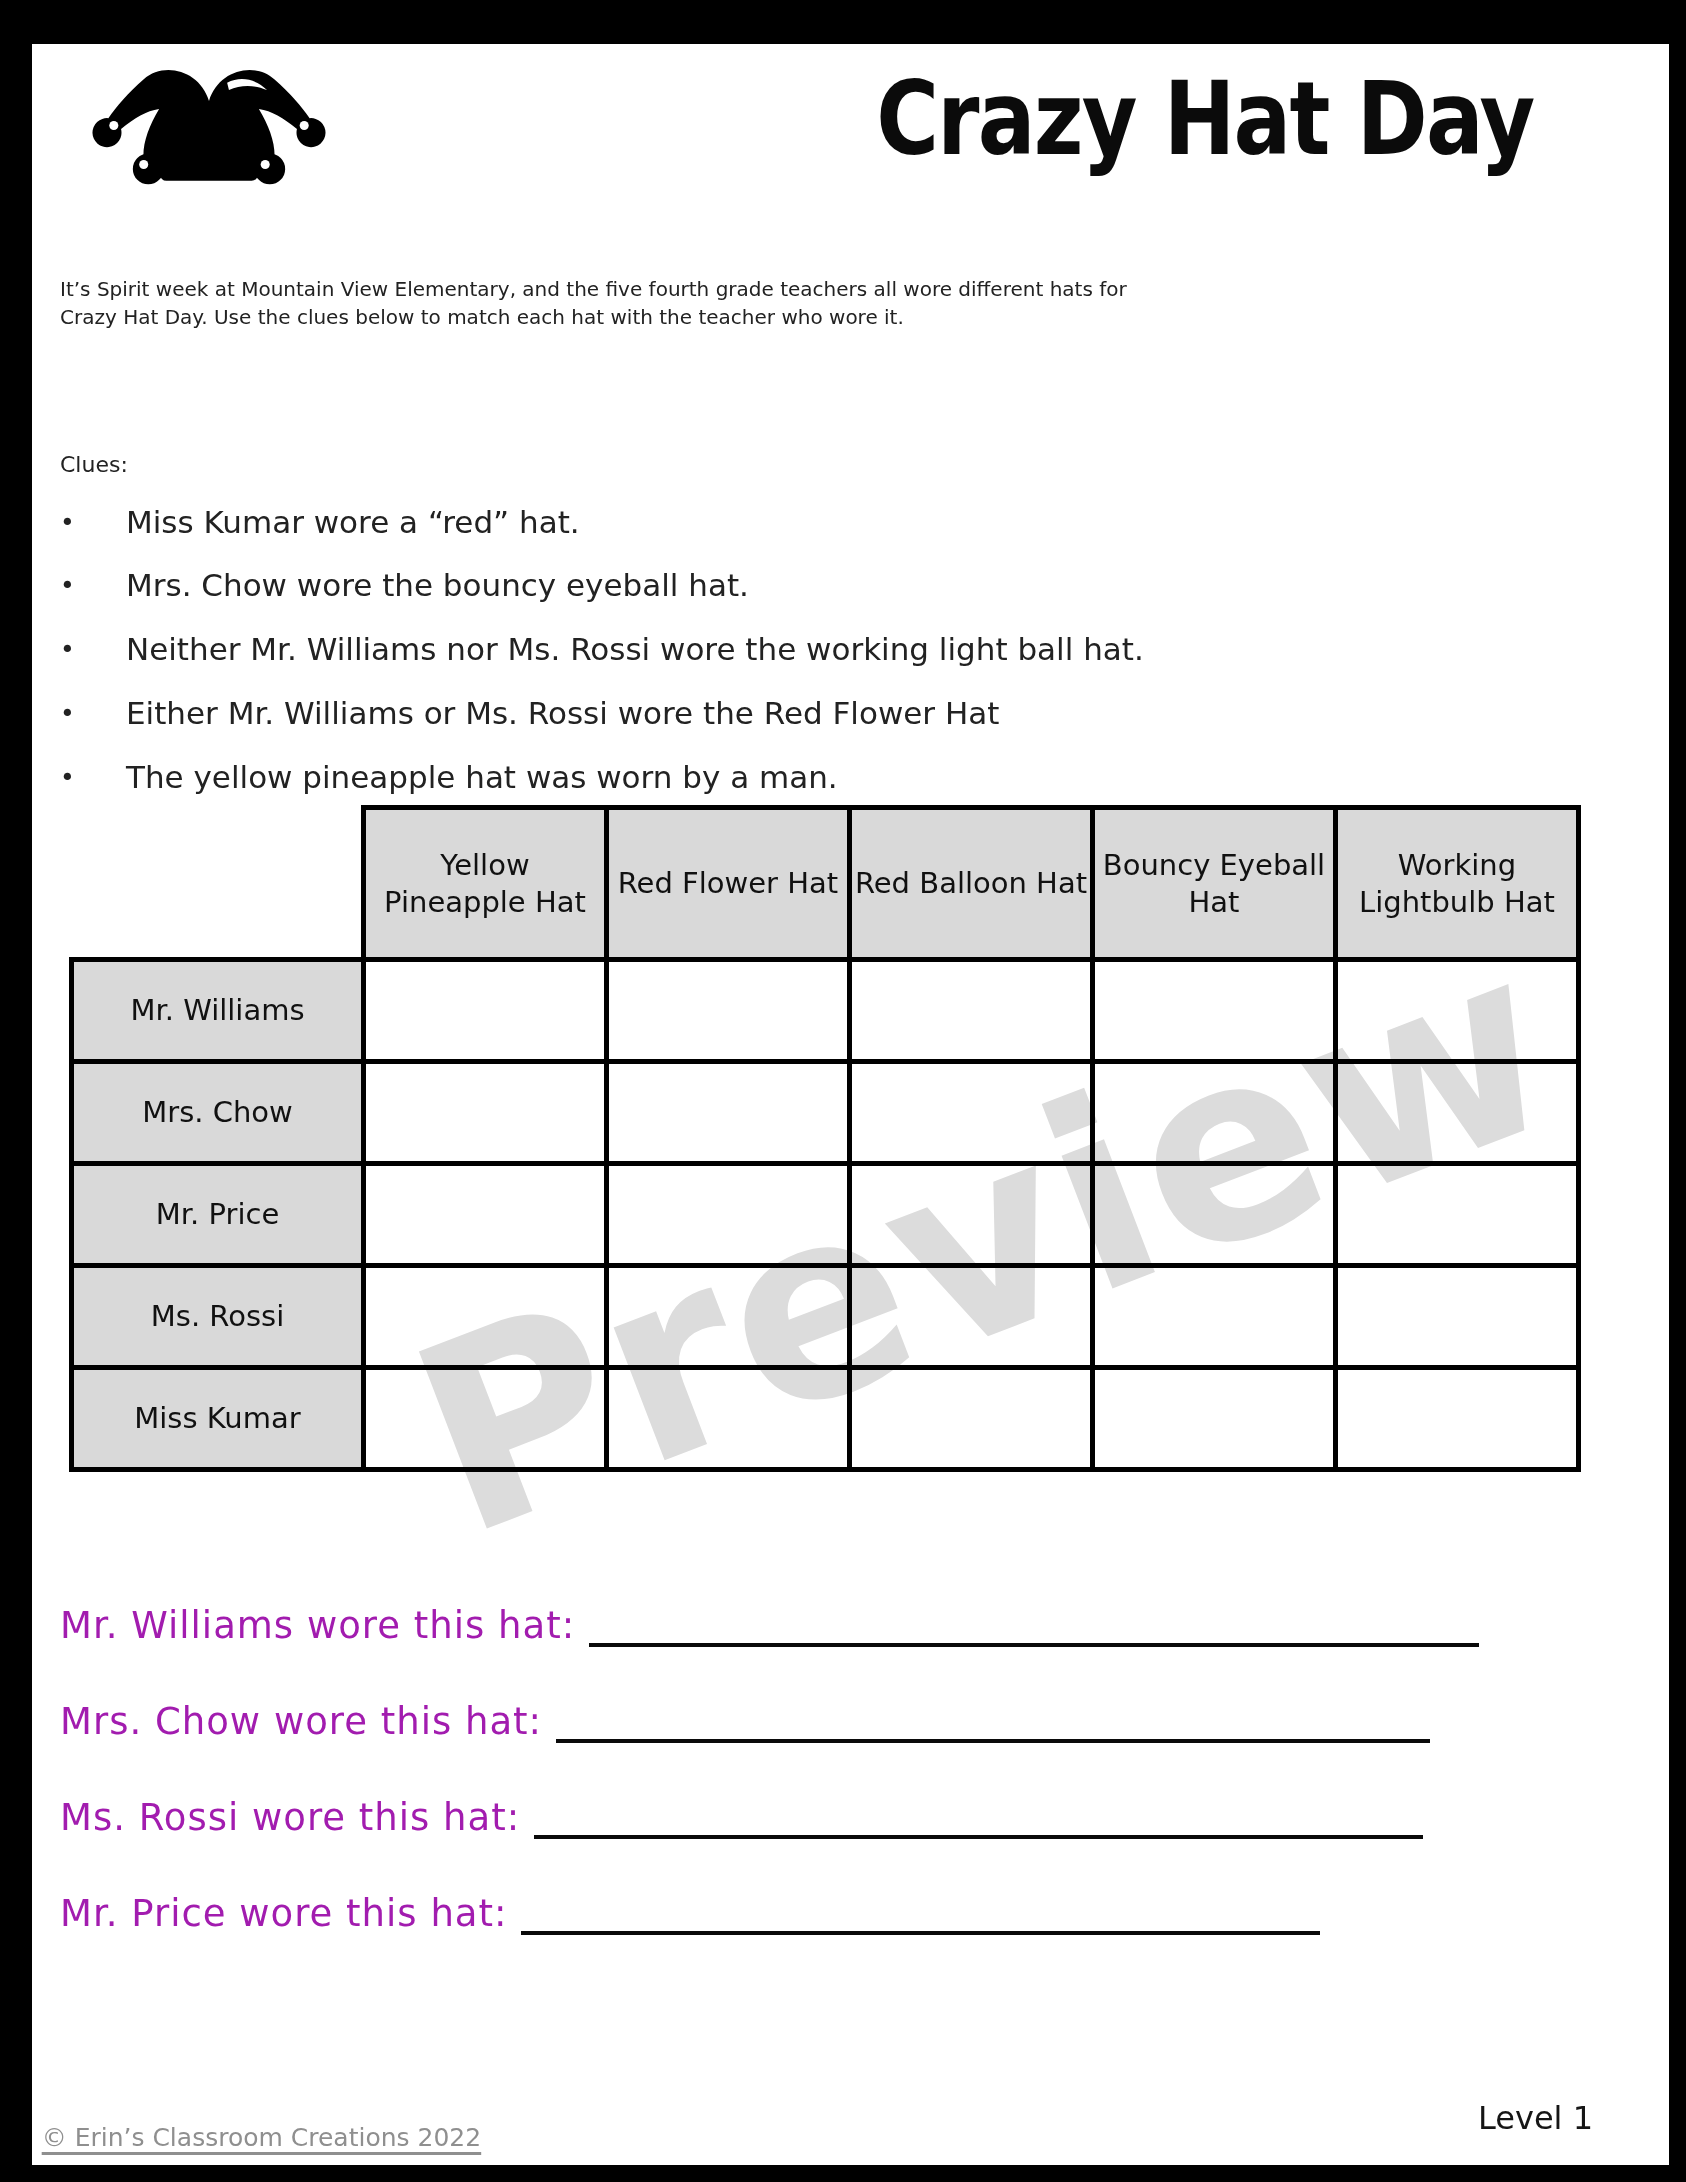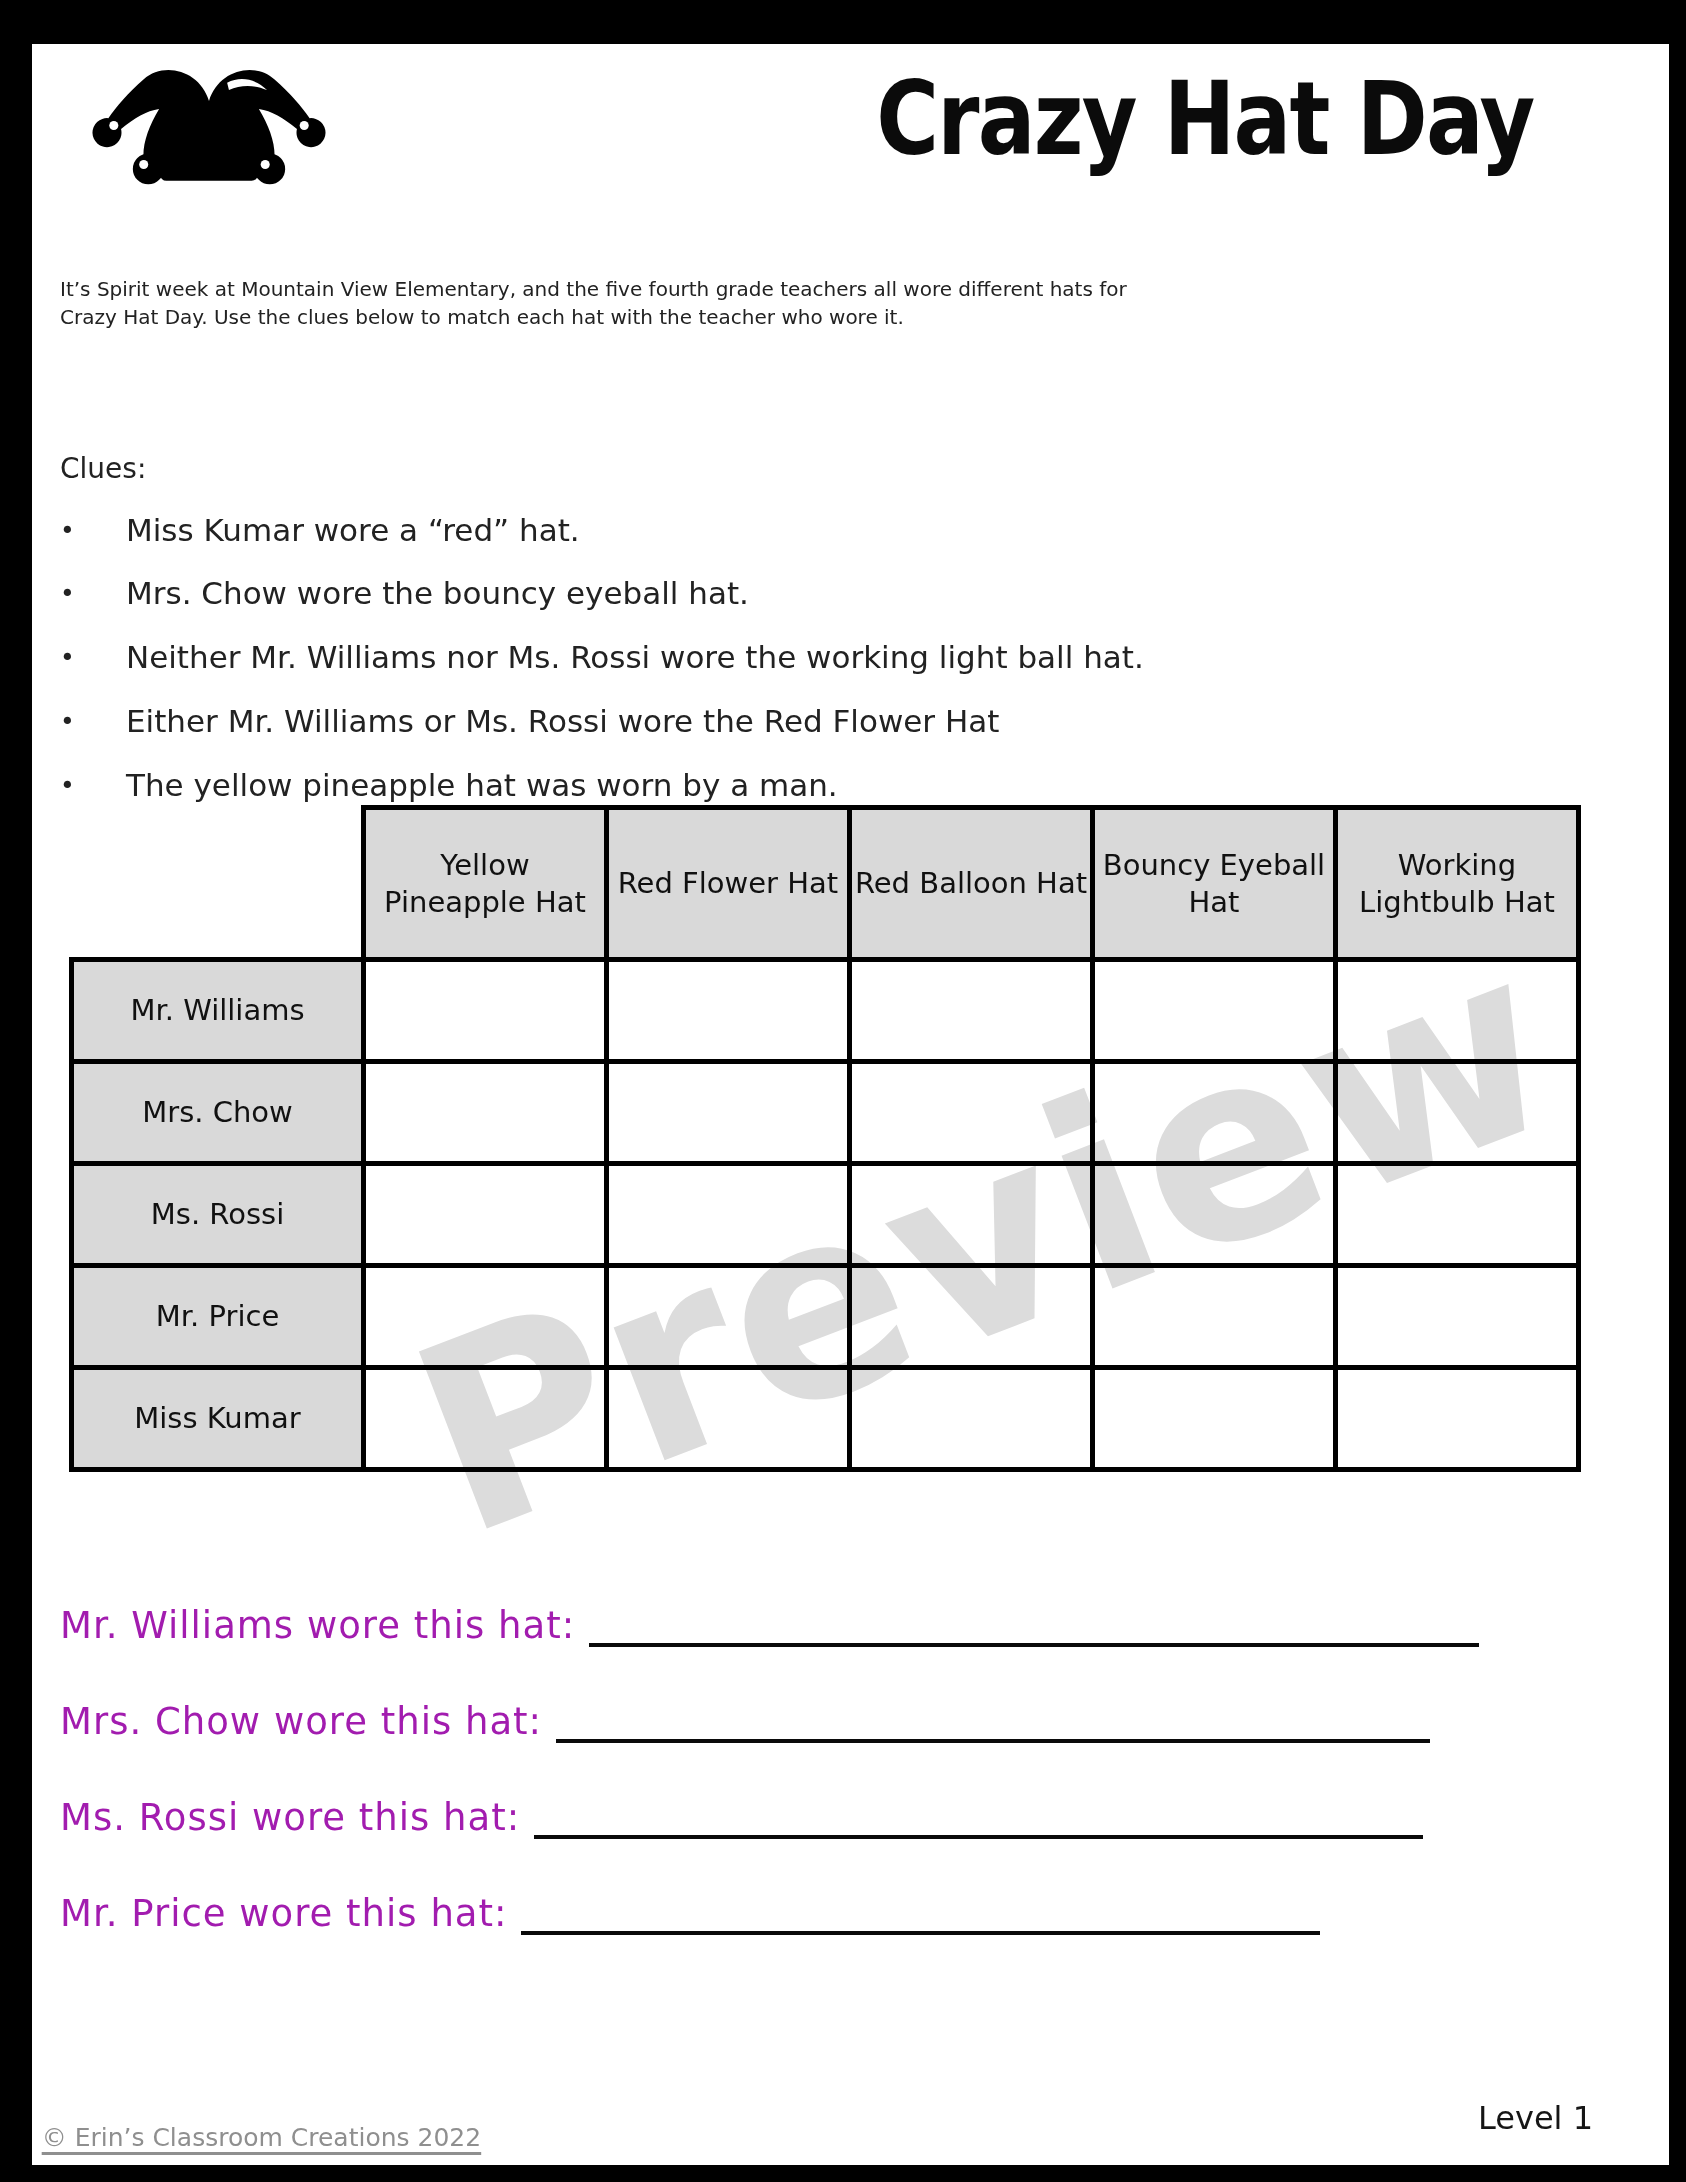--- a/index.html
+++ b/index.html
@@ -22,21 +22,21 @@
     font-size:93px;font-weight:600;letter-spacing:-1.9px;color:#0b0b0b;
     transform:scale(.92,1.1);transform-origin:100% 50%;
     white-space:nowrap;
   }
   
   .intro{
     position:absolute;left:28px;top:231px;width:1116px;margin:0;
     font-size:20px;line-height:1.42;color:#222;
   }
   .clues{position:absolute;left:28px;top:408px;width:1164px;}
-  .clues-label{font-size:28px;margin-bottom:13.6px;color:#222;}
+  .clues-label{font-size:22px;margin-bottom:13.6px;color:#222;}
   .clue-list{list-style:none;margin:0;padding:0;}
   .clue-item{display:flex;font-size:31px;line-height:2.05;color:#222;}
   .clue-bullet{width:66px;flex:0 0 66px;font-size:25px;line-height:2.55;}
   
   .grid-table{
     position:absolute;left:37px;top:761px;
     border-collapse:collapse;table-layout:fixed;
   }
   .grid-table td,.grid-table th{border:5.8px solid #000;padding:0;}
   .grid-table td.corner{border:none;background:#fff;}
@@ -145,29 +145,29 @@
         </tr>
         <tr>
           <th class="row-head">Mrs. Chow</th>
           <td class="grid-cell"></td>
           <td class="grid-cell"></td>
           <td class="grid-cell"></td>
           <td class="grid-cell"></td>
           <td class="grid-cell"></td>
         </tr>
         <tr>
+          <th class="row-head">Mr. Price</th>
+          <td class="grid-cell"></td>
+          <td class="grid-cell"></td>
+          <td class="grid-cell"></td>
+          <td class="grid-cell"></td>
+          <td class="grid-cell"></td>
+        </tr>
+        <tr>
           <th class="row-head">Ms. Rossi</th>
-          <td class="grid-cell"></td>
-          <td class="grid-cell"></td>
-          <td class="grid-cell"></td>
-          <td class="grid-cell"></td>
-          <td class="grid-cell"></td>
-        </tr>
-        <tr>
-          <th class="row-head">Mr. Price</th>
           <td class="grid-cell"></td>
           <td class="grid-cell"></td>
           <td class="grid-cell"></td>
           <td class="grid-cell"></td>
           <td class="grid-cell"></td>
         </tr>
         <tr>
           <th class="row-head">Miss Kumar</th>
           <td class="grid-cell"></td>
           <td class="grid-cell"></td>

